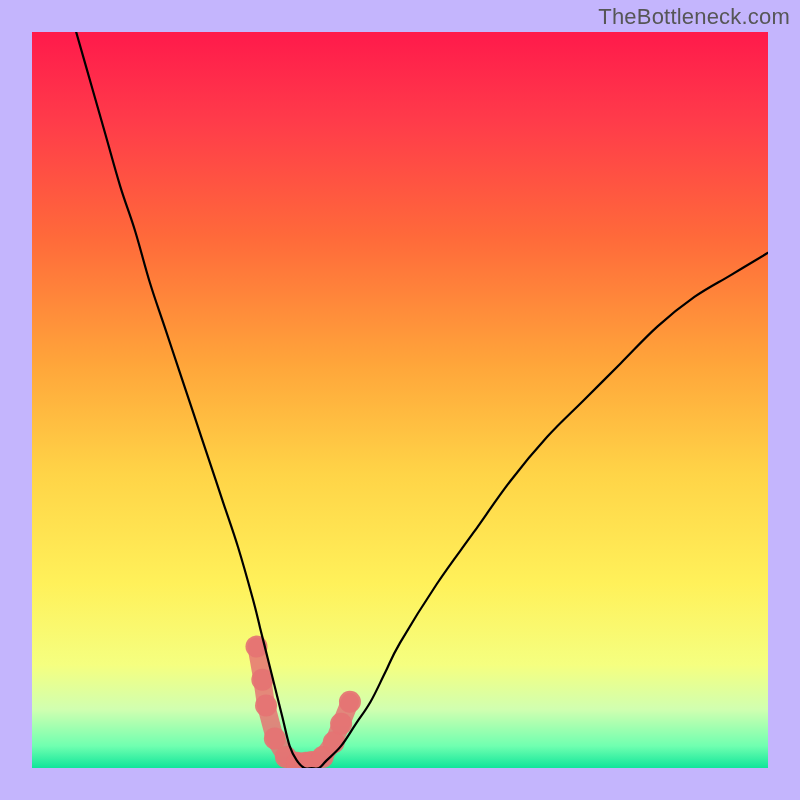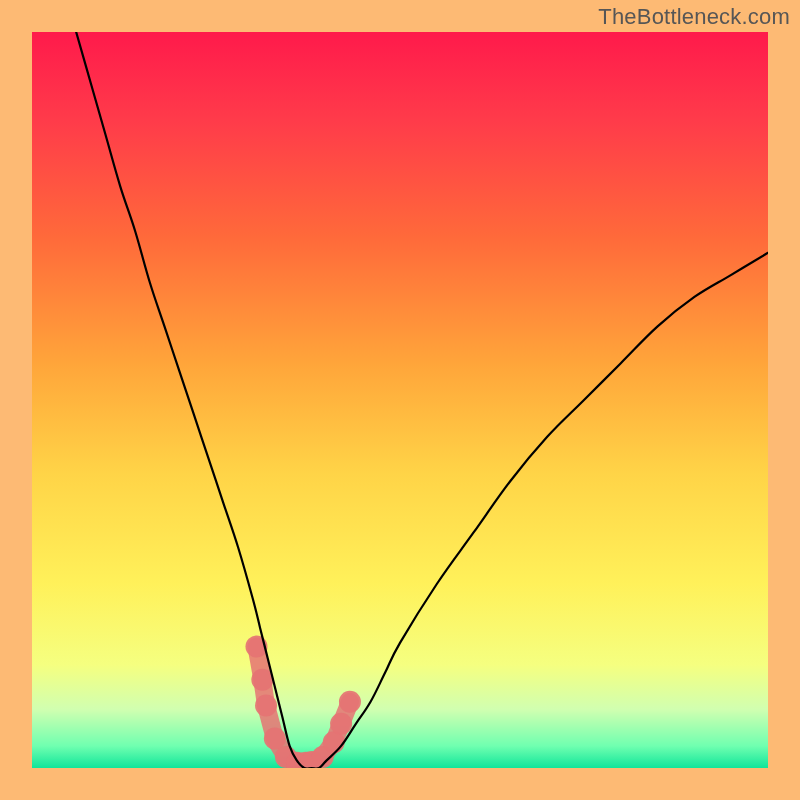--- a/index.html
+++ b/index.html
@@ -1,21 +1,21 @@
 <!DOCTYPE html>
 <html><head>
 <meta charset="utf-8">
 <style>
   * { margin: 0; padding: 0; box-sizing: border-box; }
   html, body { width: 800px; height: 800px; overflow: hidden; background: #000; }
   .frame {
     position: relative;
     width: 800px;
     height: 800px;
-    background: #fdba74;
+    background: #c4b5fd;
   }
   .watermark {
     position: absolute;
     top: 4px;
     right: 10px;
     font-family: Arial, Helvetica, sans-serif;
     font-size: 22px;
     font-weight: 400;
     color: #565656;
     letter-spacing: 0.2px;

